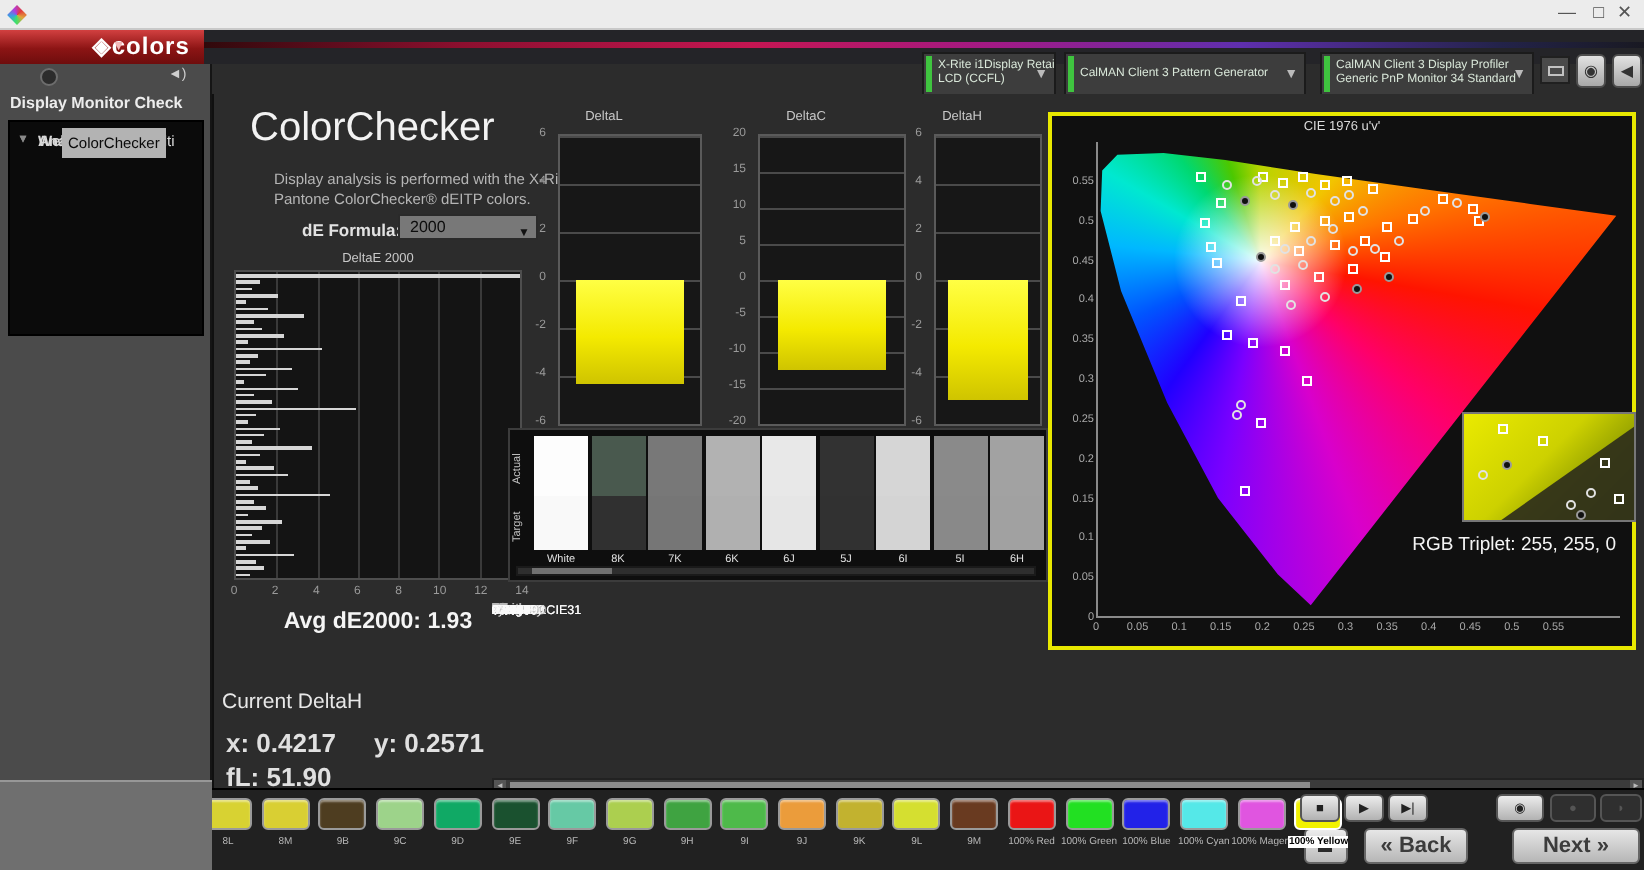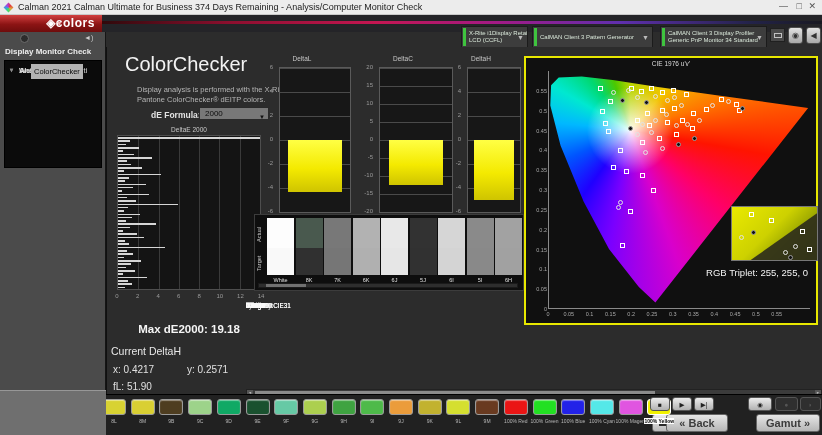--- a/index.html
+++ b/index.html
@@ -63,21 +63,21 @@
   
   .hist-title{left:8px;top:79px;width:148px;text-align:center;font-size:6.5px;color:#c8c8c8;}
   .hist-plot{left:10px;top:88px;width:144px;height:155px;background:#141414;border:1px solid #4e4e4e;overflow:hidden;}
   .vgrid{top:0;bottom:0;width:1px;background:#3a3a3a;}
   .hbar{left:0;height:1.6px;background:#d6d6d6;}
   .hist-x{left:10px;top:246px;width:144px;height:8px;}
   .hist-x span{position:absolute;transform:translateX(-50%);font-size:6px;color:#9a9a9a;}
 
   .stat{width:160px;text-align:center;font-size:11.5px;font-weight:bold;color:#f5f5f5;white-space:nowrap;}
   .cr-title{left:4px;top:298px;font-size:10.5px;color:#e8e8e8;}
-  .cr{font-size:10px;color:#e0e0e0;white-space:nowrap;}
+  .cr{font-size:13px;color:#e0e0e0;white-space:nowrap;font-weight:bold;}
 
   
   .delta{top:6px;height:172px;}
   .delta-title{left:0;right:0;top:2px;text-align:center;font-size:6.5px;color:#c8c8c8;}
   .dticks{left:0;top:14px;width:22px;height:144px;}
   .dticks span{position:absolute;right:2px;font-size:6px;color:#9a9a9a;}
   .dplot{top:14px;right:0;height:146px;background:#171717;border:1px solid #5a5a5a;overflow:hidden;}
   .hgrid{left:0;right:0;height:1px;background:#4a4a4a;}
   .dbar{left:12%;width:76%;background:linear-gradient(#ffff44,#f4ea00 55%,#cfc400);}
 
@@ -147,21 +147,20 @@
          background:linear-gradient(#ececec,#bababa);}
   .sqbtn .g{left:6px;top:4px;width:7px;height:7px;border:2px solid #2a2a2a;}
 </style>
 </head>
 <body>
 
 <div id="app">
 
   <div class="titlebar">
     <span class="appicon"></span>
-    <span class="tb-title">Calman 2021 Calman Ultimate for Business 374 Days Remaining  - Analysis/Computer Monitor Check</span>
     <span class="winctl" style="right:34px">—</span>
     <span class="winctl" style="right:20px">□</span>
     <span class="winctl" style="right:6px">✕</span>
   </div>
 
   <div class="ribbon">
     <div class="stripe"></div>
     <div class="logo">◈<span>colors</span> <span class="dd">▼</span></div>
   </div>
 
@@ -285,21 +284,21 @@
         <span style="left: 0%;">0</span>
         <span style="left: 14.2857%;">2</span>
         <span style="left: 28.5714%;">4</span>
         <span style="left: 42.8571%;">6</span>
         <span style="left: 57.1429%;">8</span>
         <span style="left: 71.4286%;">10</span>
         <span style="left: 85.7143%;">12</span>
         <span style="left: 100%;">14</span>
       </div>
 
-    <div class="stat" style="left:2px;top:276px">Max dE2000: 19.18</div>
+    <div class="stat" style="left:2px;top:258px">Avg dE2000: 1.93</div>
     <div class="cr-title">Current DeltaH</div>
     <div class="cr" style="left:6px;top:317px">x: 0.4217</div>
     <div class="cr" style="left:80px;top:317px">y: 0.2571</div>
     <div class="cr" style="left:6px;top:334px">fL: 51.90</div>
     <div class="cr" style="left:6px;top:351px">cd/m²: 132.91</div>
 
     <div class="delta" style="left:146px;width:98px">
       <div class="delta-title">DeltaL</div>
       <div class="dticks">
           <span style="top: -3px;">6</span>
@@ -701,22 +700,22 @@
       <div class="tarrow" style="left:0">◄</div>
       <div class="tthumb"></div>
       <div class="tarrow" style="right:0">►</div>
     </div>
   </div>
 
   <div class="bottombar" id="bottombar">
     <div class="sqbtn">
         <div class="g"></div>
       </div>
-    <div class="navbtn" style="left:560px;width:62px">« <span style="position:static">Back</span></div>
-    <div class="navbtn" style="left:650px;width:64px"><span style="position:static">Gamut</span> »</div>
+    <div class="navbtn" style="left:576px;width:52px">« <span style="position:static">Back</span></div>
+    <div class="navbtn" style="left:650px;width:64px"><span style="position:static">Next</span> »</div>
   <div class="swatch" style="left: -4px; background: rgb(216, 210, 50);"></div>
       <div class="swlab" style="left: -7px;">8L</div>
       <div class="swatch" style="left: 24.7px; background: rgb(217, 207, 51);"></div>
       <div class="swlab" style="left: 21.7px;">8M</div>
       <div class="swatch" style="left: 53.4px; background: rgb(78, 61, 32);"></div>
       <div class="swlab" style="left: 50.4px;">9B</div>
       <div class="swatch" style="left: 82.1px; background: rgb(157, 211, 138);"></div>
       <div class="swlab" style="left: 79.1px;">9C</div>
       <div class="swatch" style="left: 110.8px; background: rgb(16, 169, 101);"></div>
       <div class="swlab" style="left: 107.8px;">9D</div>

